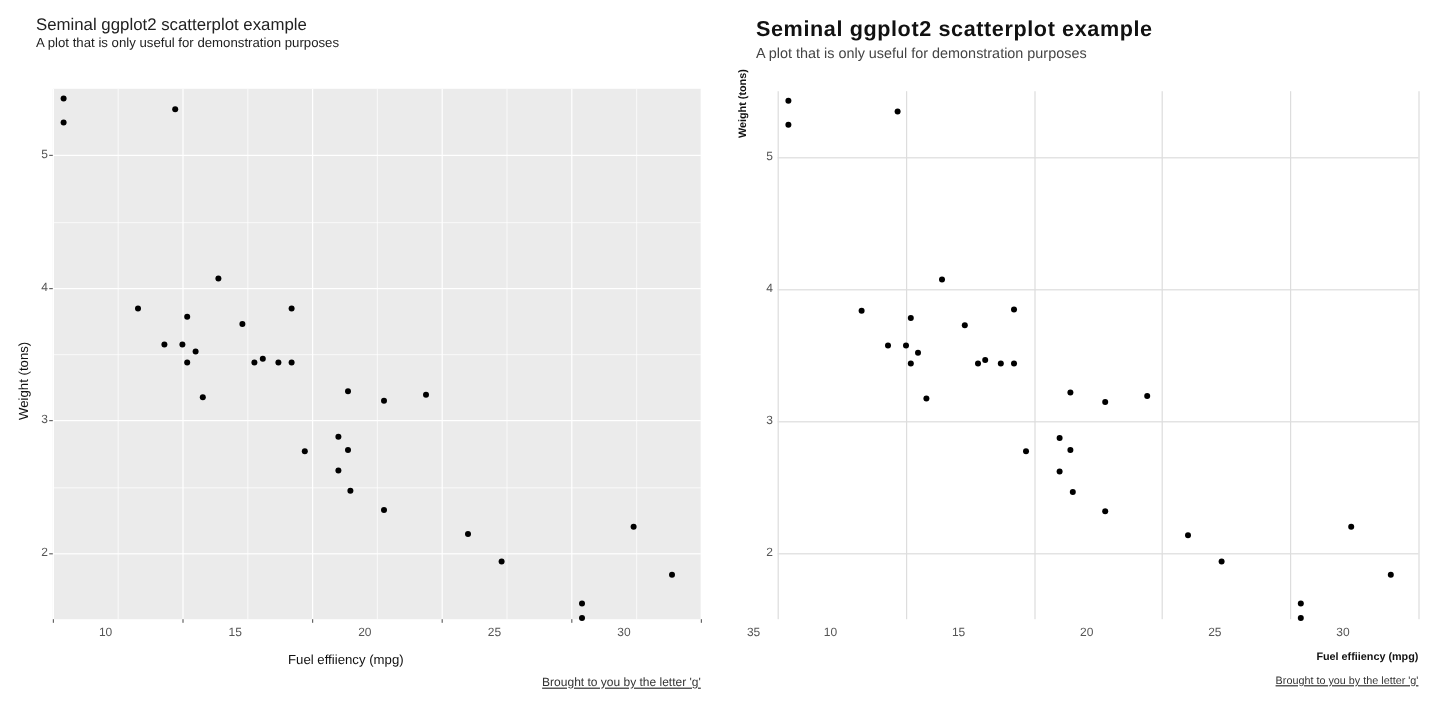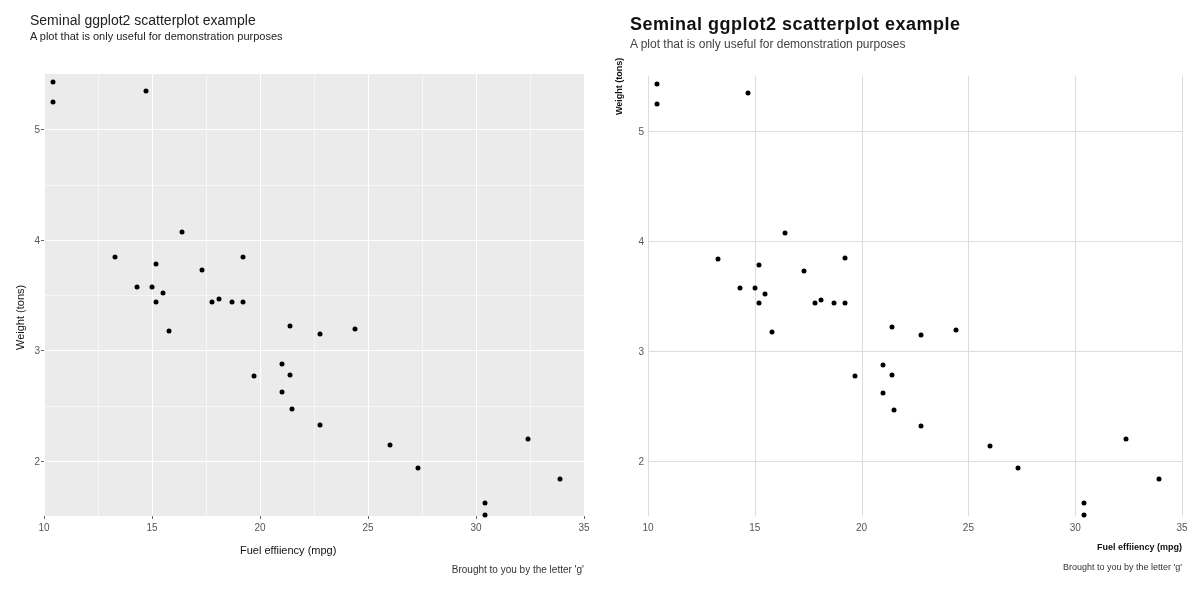--- a/index.html
+++ b/index.html
@@ -5,23 +5,23 @@
   html,body{margin:0;padding:0;font-family:Arial,Helvetica,sans-serif;background:#fff;color:#222;}
   .wrap{width:1200px;height:600px;display:flex;}
   .panel{width:600px;height:600px;position:relative;box-sizing:border-box;}
   .title-left{font-size:14px;font-weight:400;color:#222;margin:12px 0 2px 30px;}
   .subtitle-left{font-size:11px;color:#222;margin:2px 0 6px 30px;}
   .title-right{font-family:"Arial Narrow",Arial,sans-serif;font-size:18px;font-weight:700;color:#111;margin:14px 0 2px 30px;letter-spacing:.5px;}
   .subtitle-right{font-family:"Arial Narrow",Arial,sans-serif;font-size:12px;color:#444;margin:2px 0 6px 30px;}
   .plot{position:absolute;}
   .ylab,.xlab{position:absolute;font-size:11px;color:#111;}
   .ylab{transform:rotate(-90deg);transform-origin:left top;}
-  .caption{position:absolute;font-size:10px;color:#333;}
+  .caption{position:absolute;font-size:10px;color:#333;text-decoration:underline;}
   .tick{position:absolute;font-size:10px;color:#555;}
-  .tick-x{transform:translateX(-50%);}
+  .tick-x{transform:translateX(-50%);margin-left:44px;}
   .tick-y{transform:translateY(-50%);text-align:right;}
   .tickmark{position:absolute;background:#666;}
   .gridline{position:absolute;background:#fff;}
   .gridline-r{position:absolute;background:#ddd;}
   .point{position:absolute;width:5px;height:5px;border-radius:50%;background:#000;transform:translate(-50%,-50%);}
   .plotbg{position:absolute;inset:0;background:#ebebeb;}
 </style>
 </head>
 <body>
 

